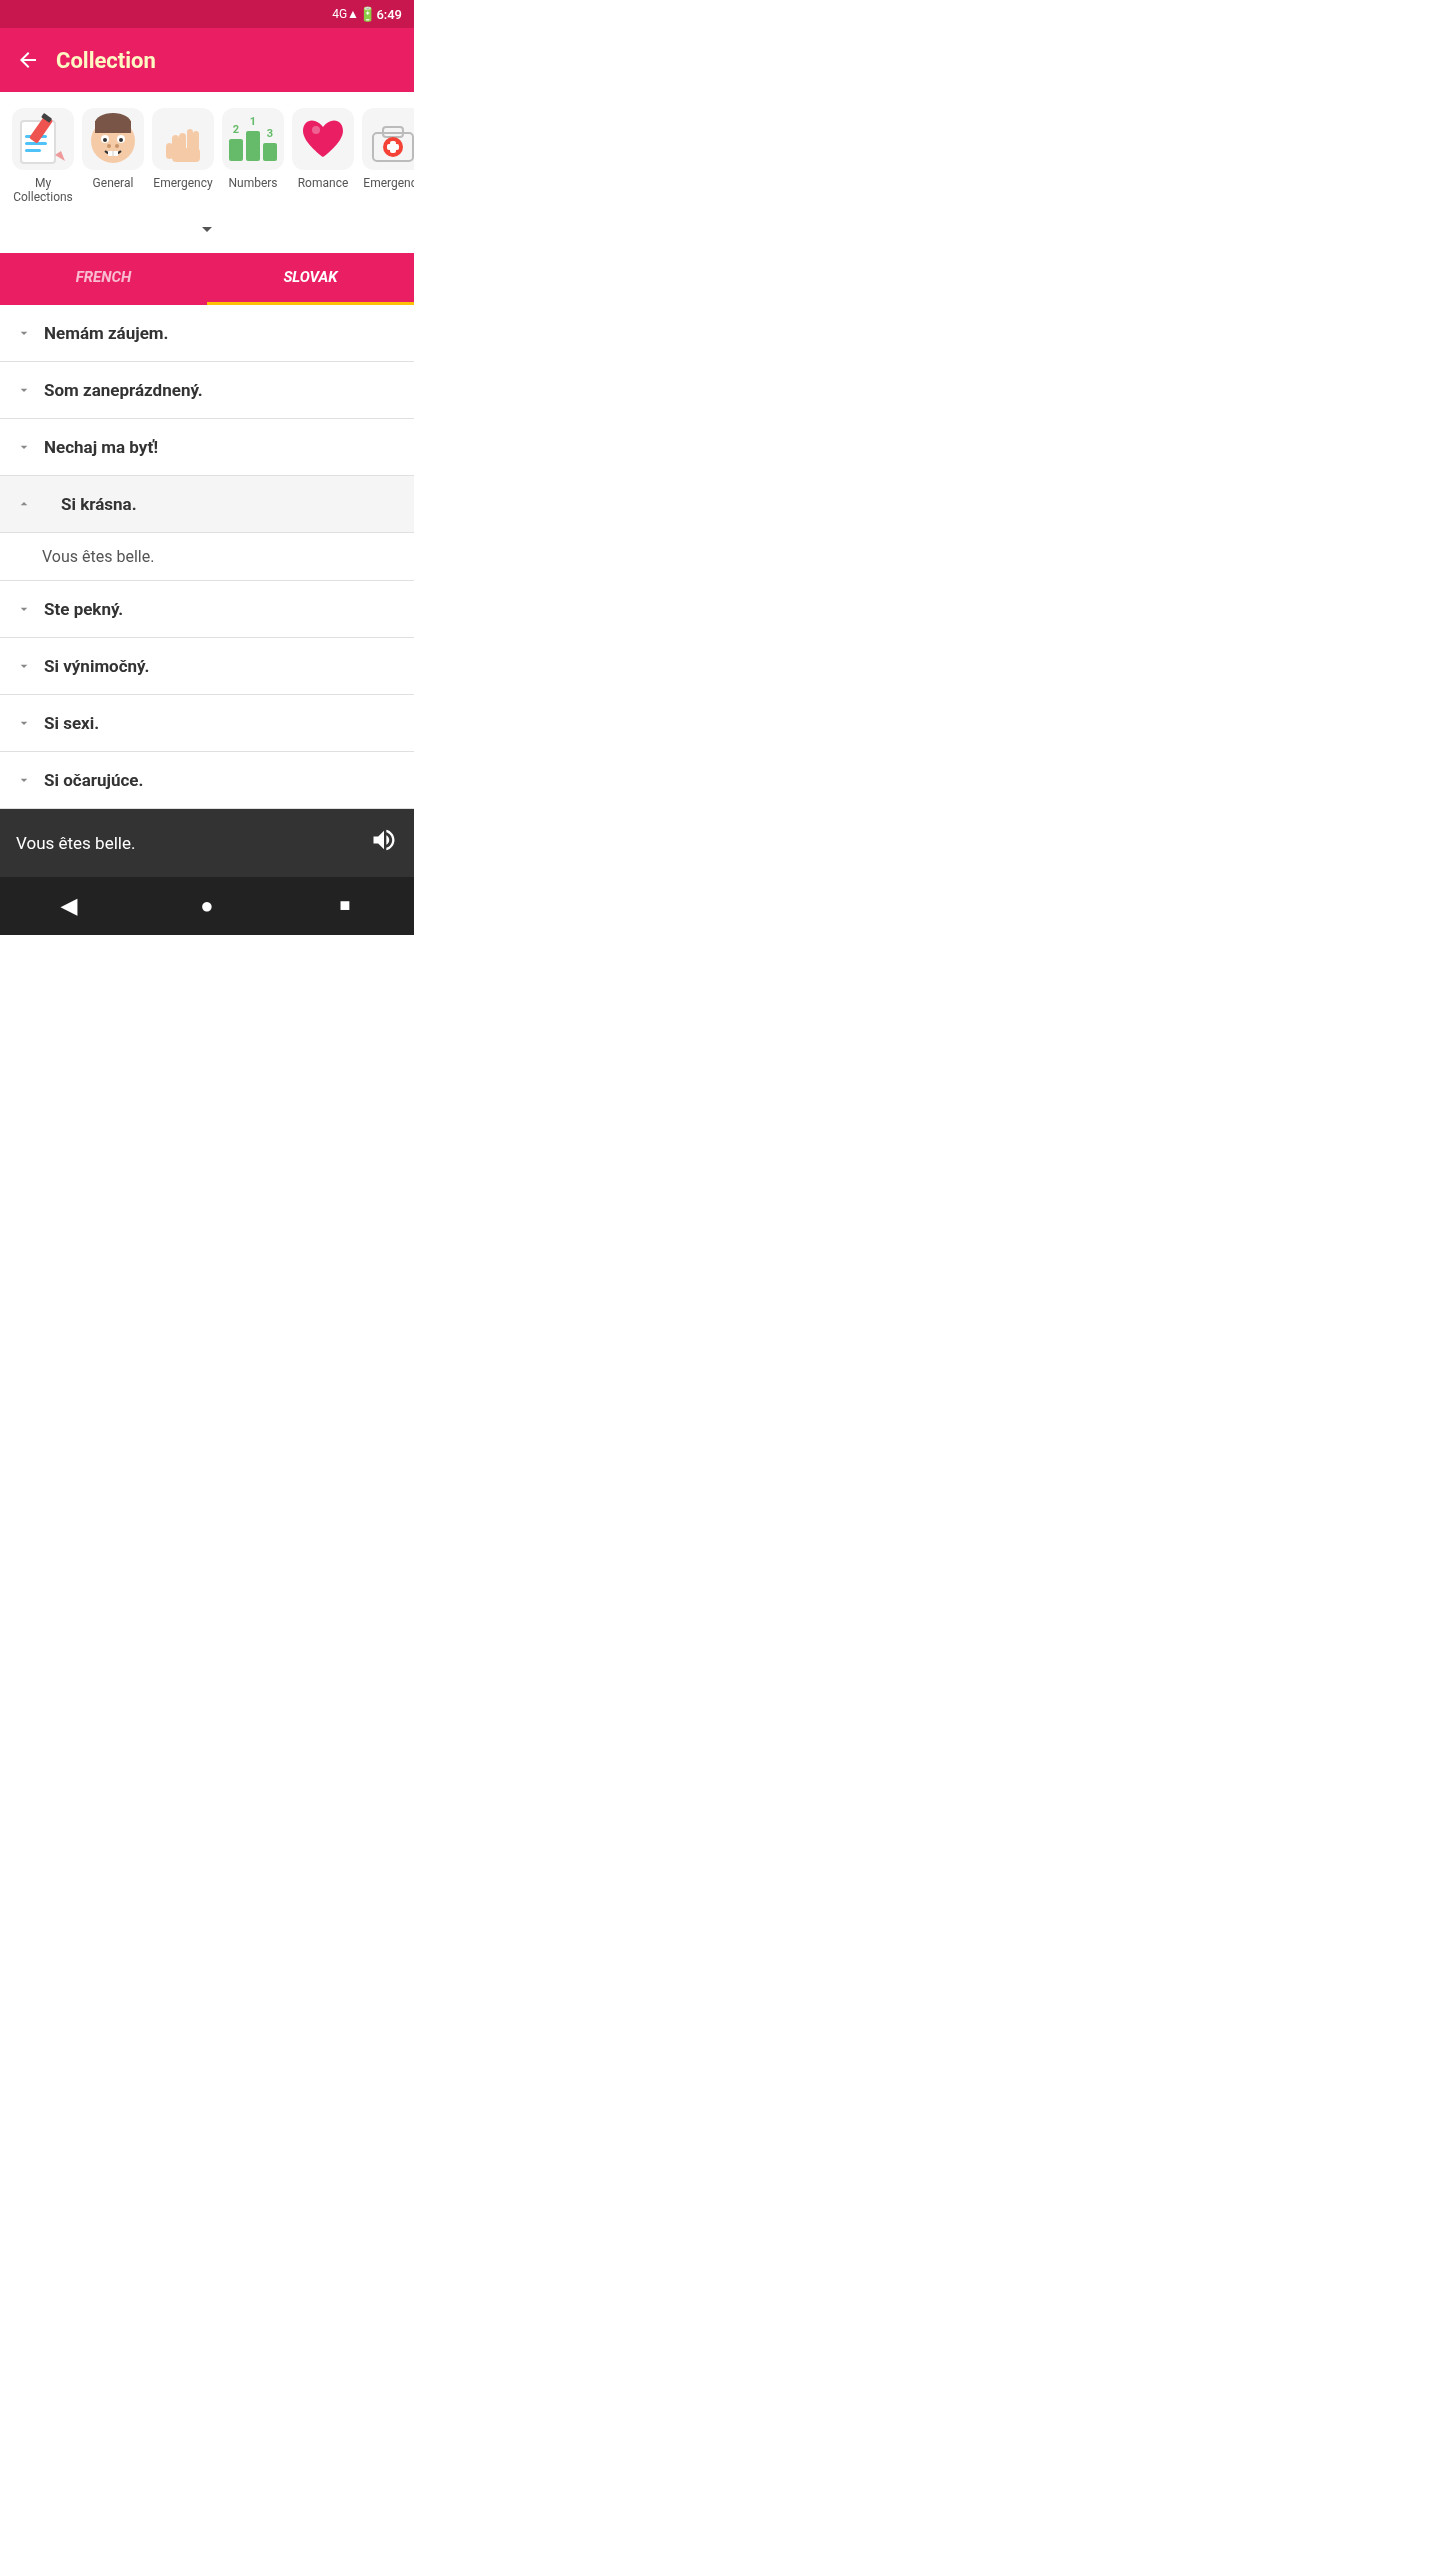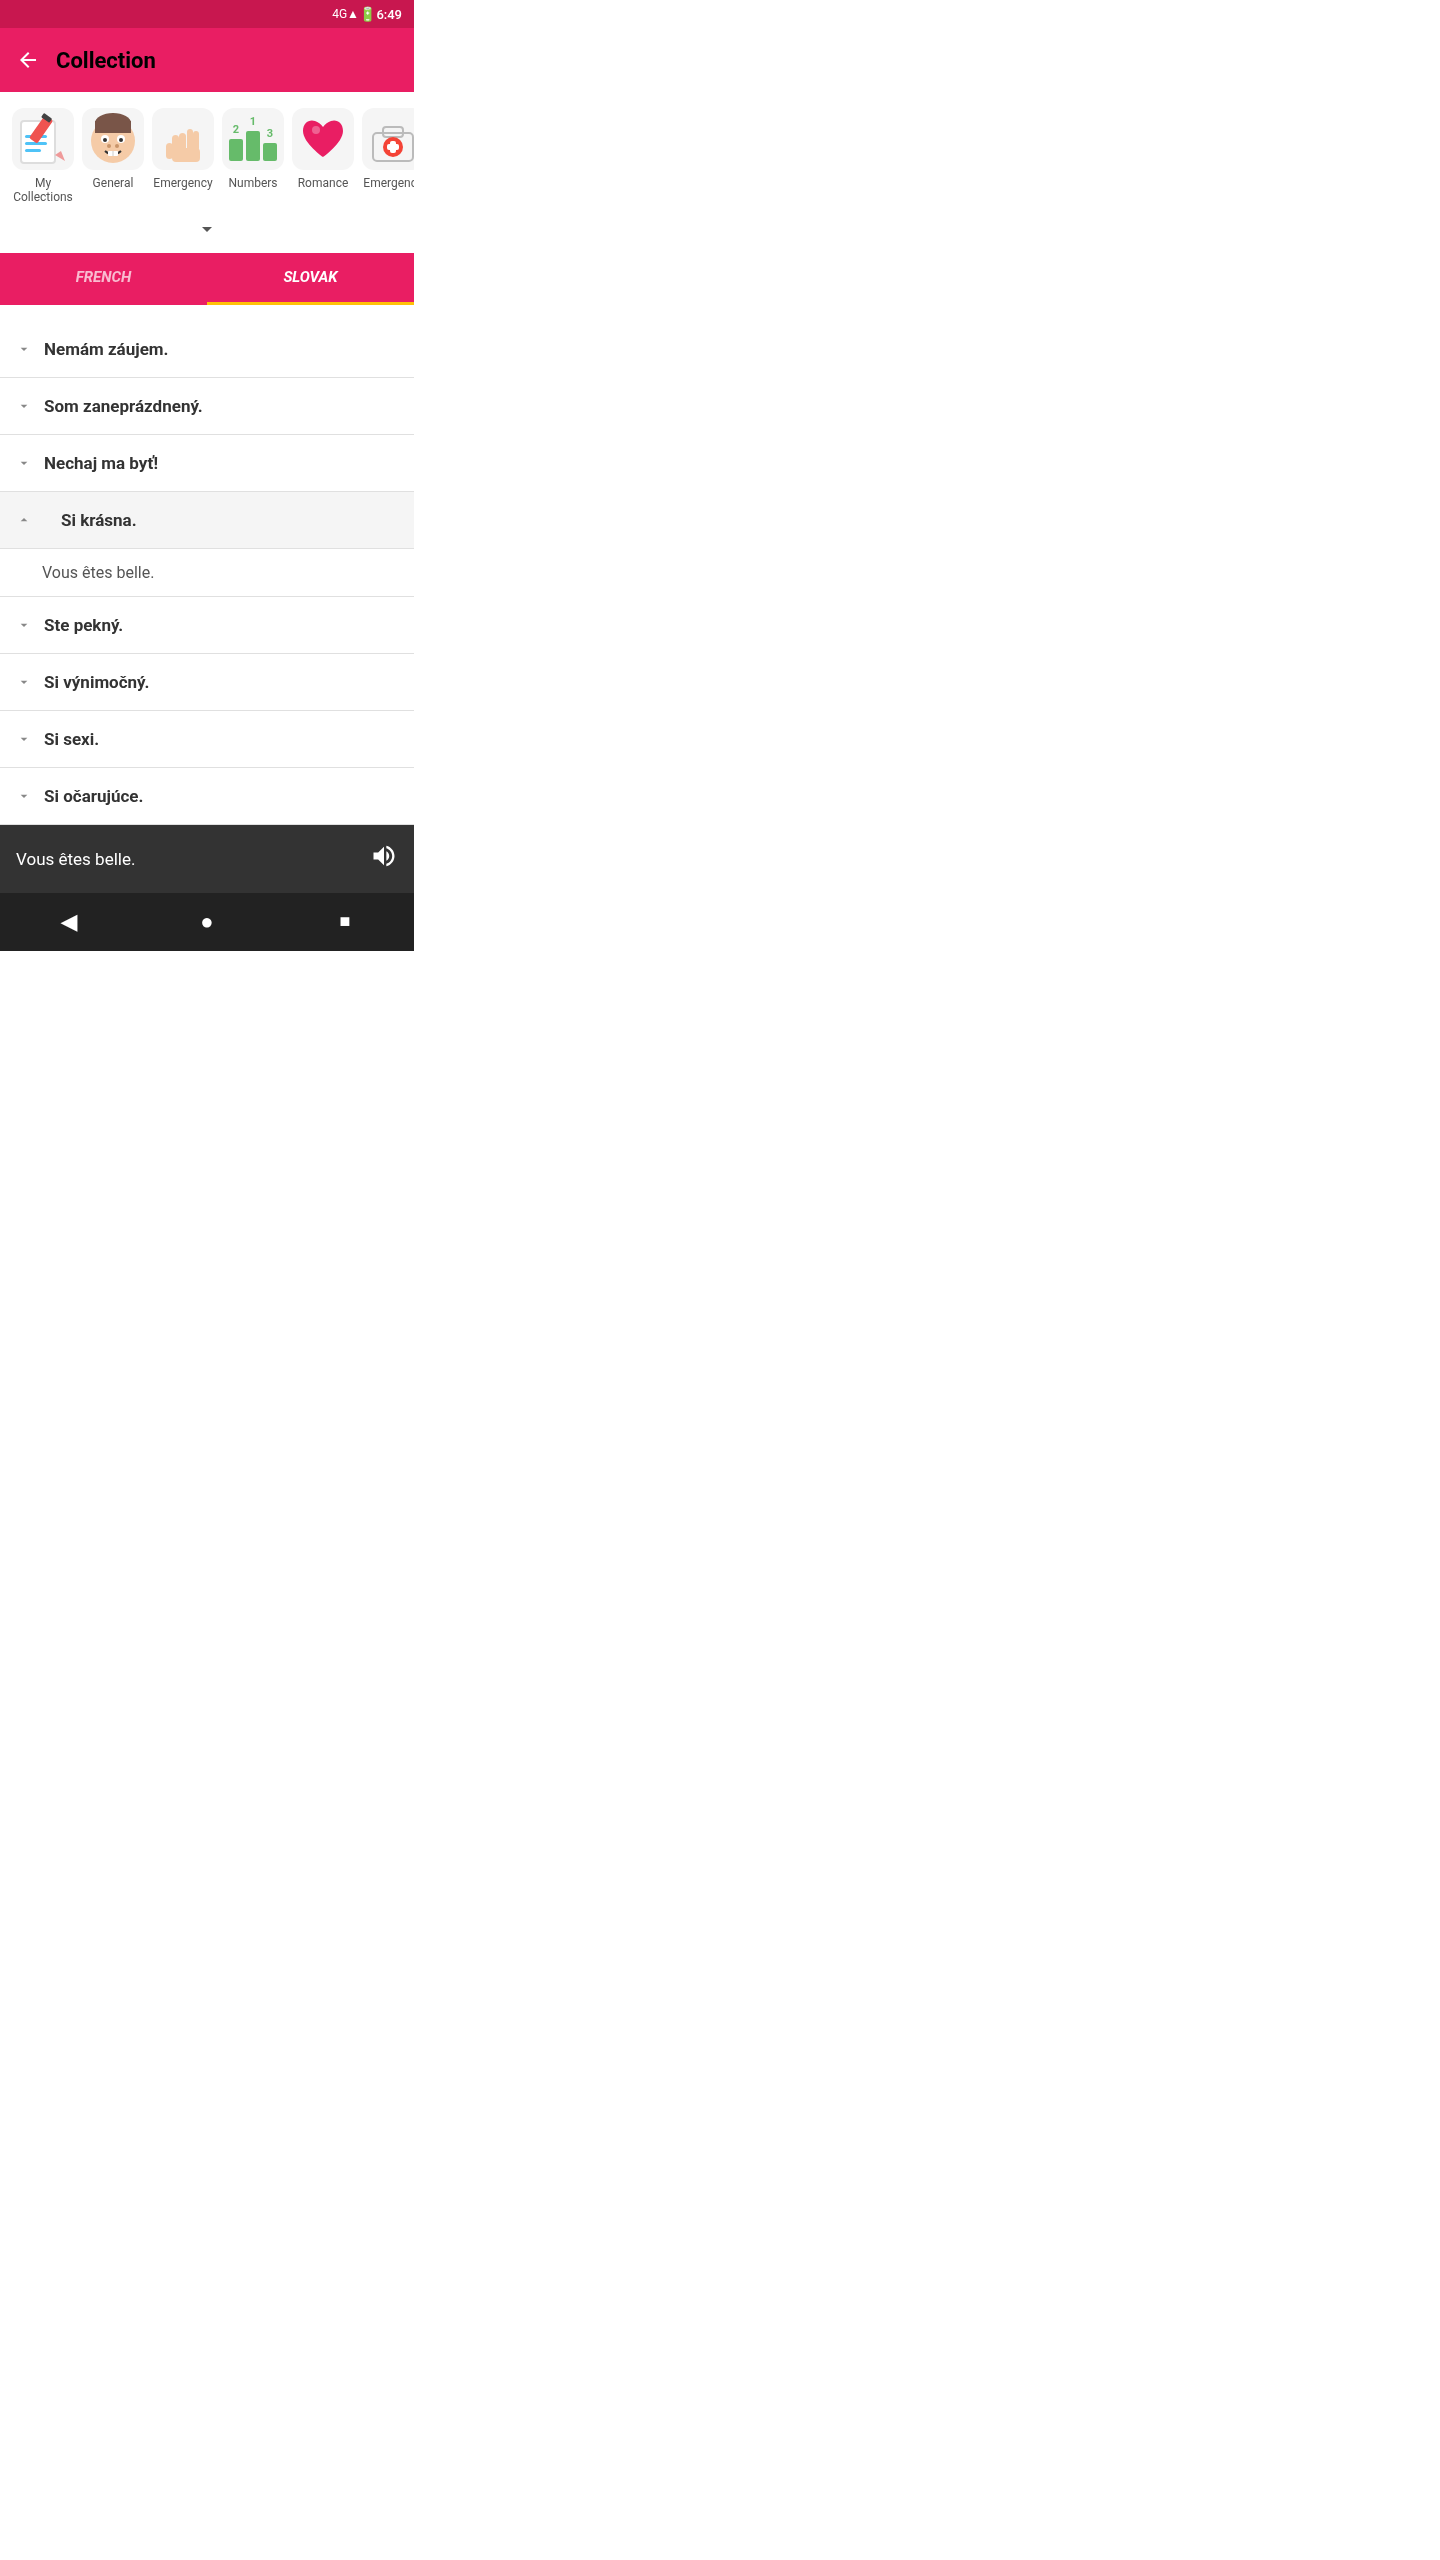--- a/index.html
+++ b/index.html
@@ -51,21 +51,21 @@
     .back-btn {
       color: #fff;
       font-size: 22px;
       cursor: pointer;
       background: none;
       border: none;
       display: flex;
       align-items: center;
     }
     .header-title {
-      color: #000000;
+      color: #fef9c3;
       font-size: 22px;
       font-weight: bold;
     }
 
     
     .category-strip {
       background: #fff;
       padding: 16px 8px 8px 8px;
       display: flex;
       align-items: flex-start;
@@ -144,21 +144,20 @@
       left: 0; right: 0;
       height: 3px;
       background: #ffc107;
     }
 
     
     .phrase-list {
       flex: 1;
       overflow-y: auto;
       background: #fff;
-      margin-top: 16px;
     }
     .phrase-row {
       display: flex;
       align-items: center;
       padding: 18px 16px;
       border-bottom: 1px solid #e0e0e0;
       cursor: pointer;
       background: #fff;
     }
     .phrase-row.expanded {

